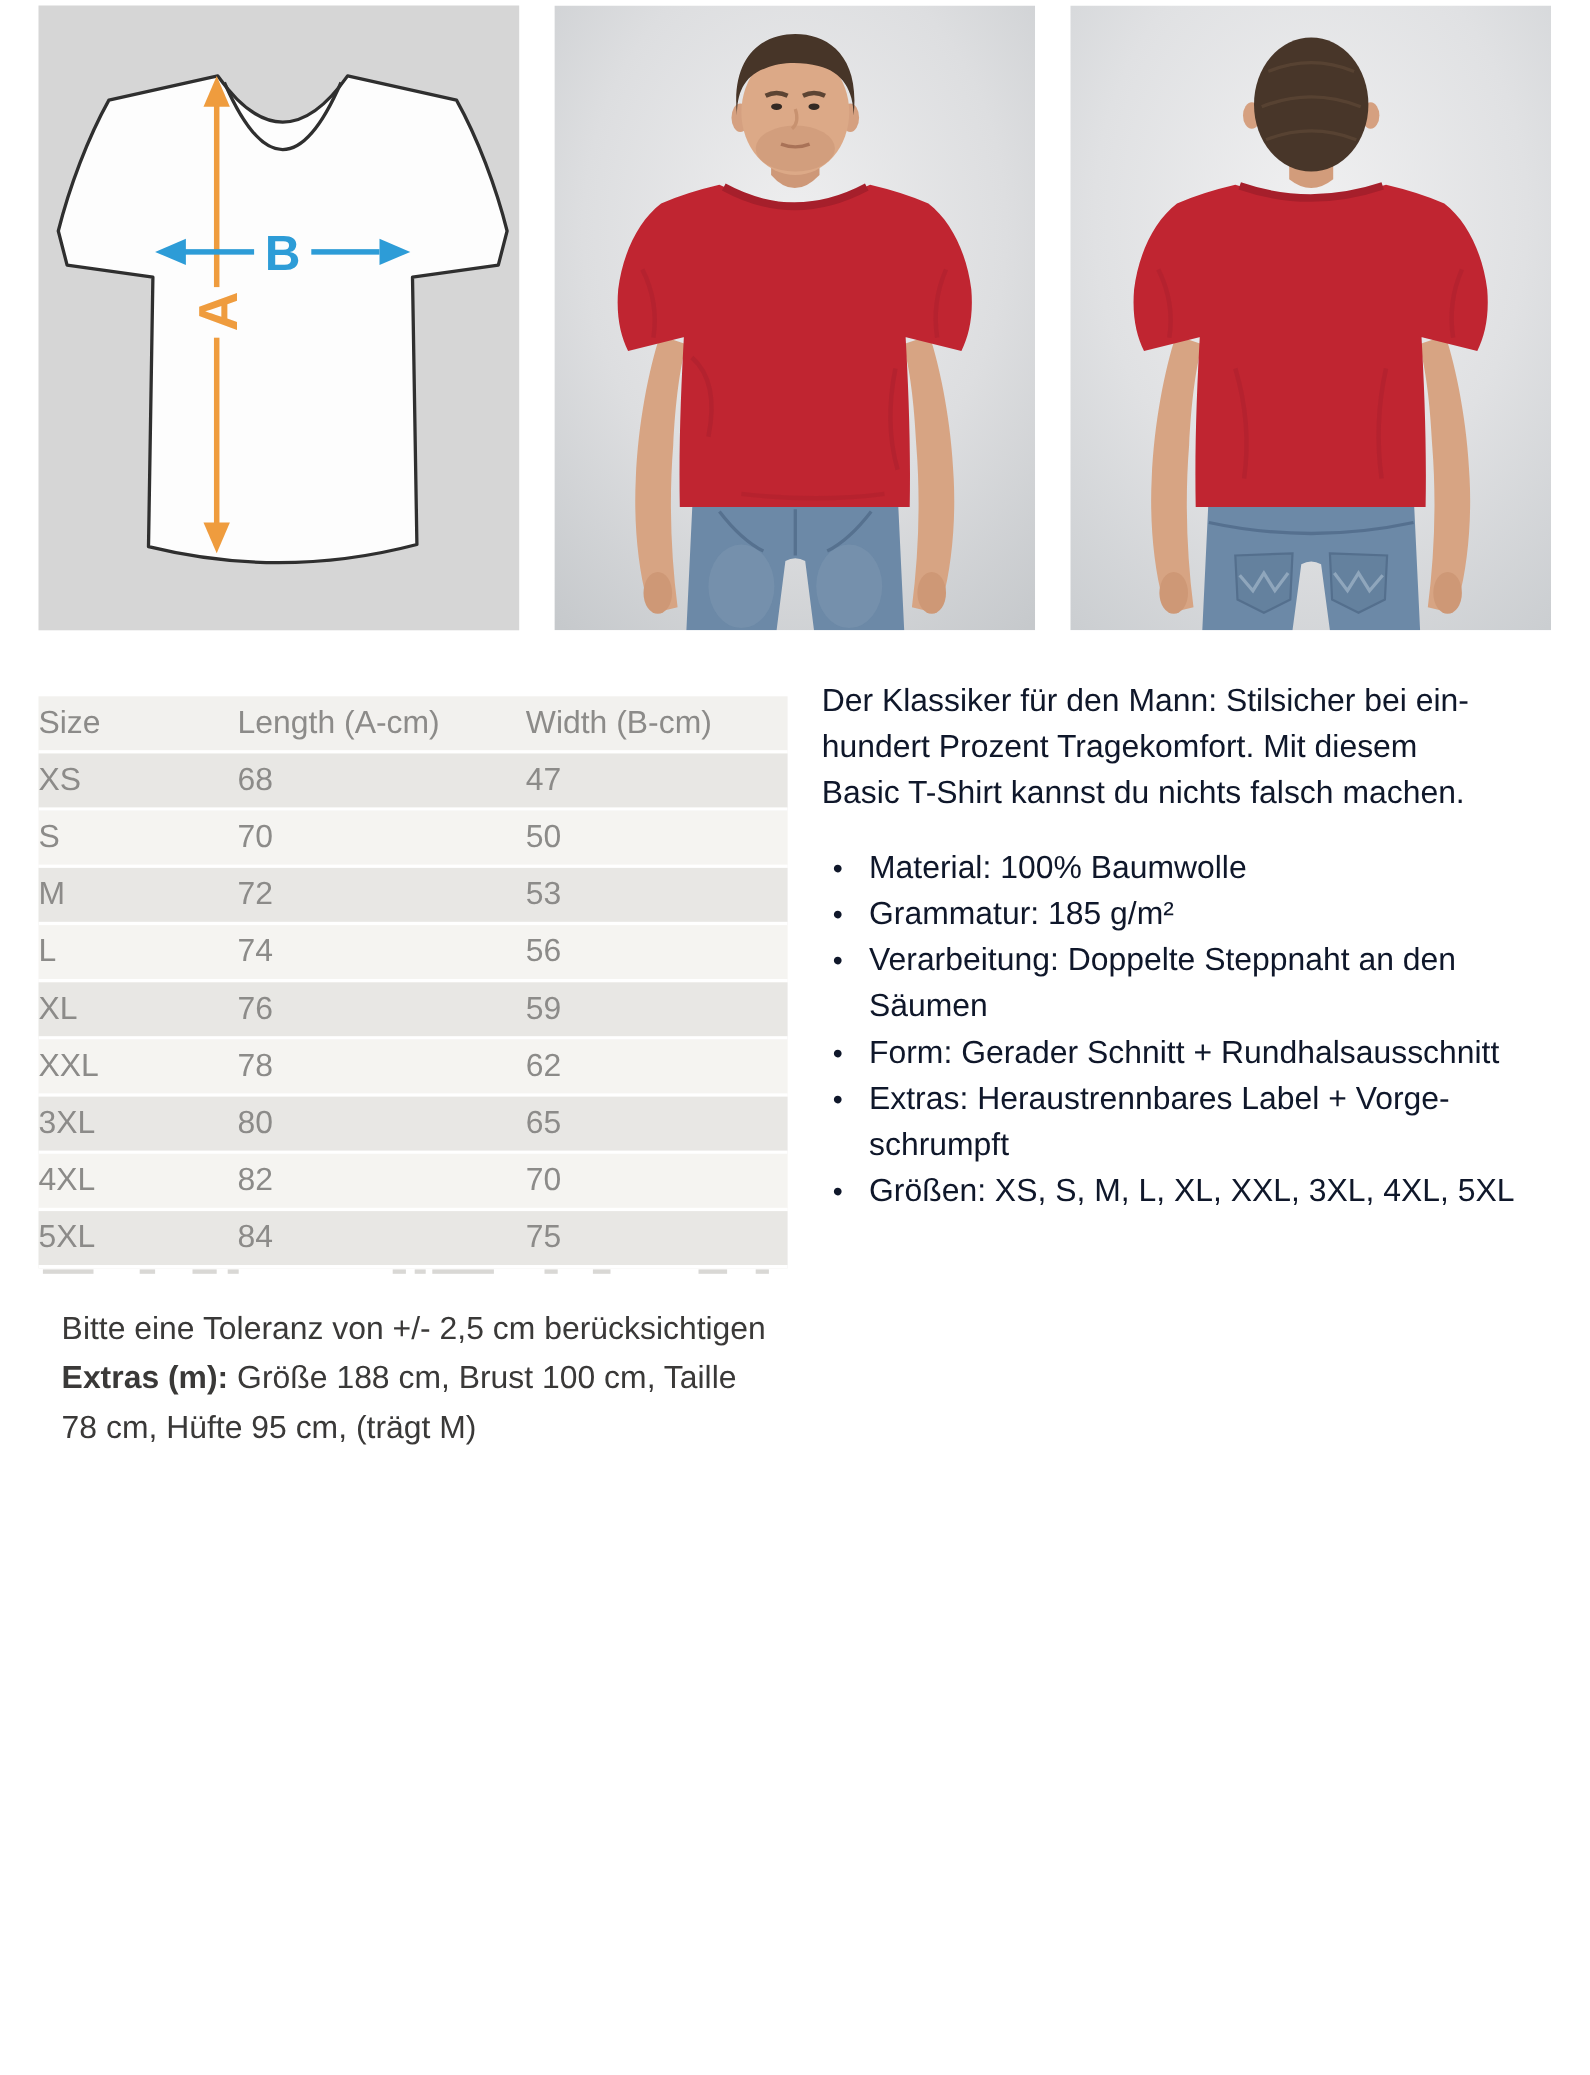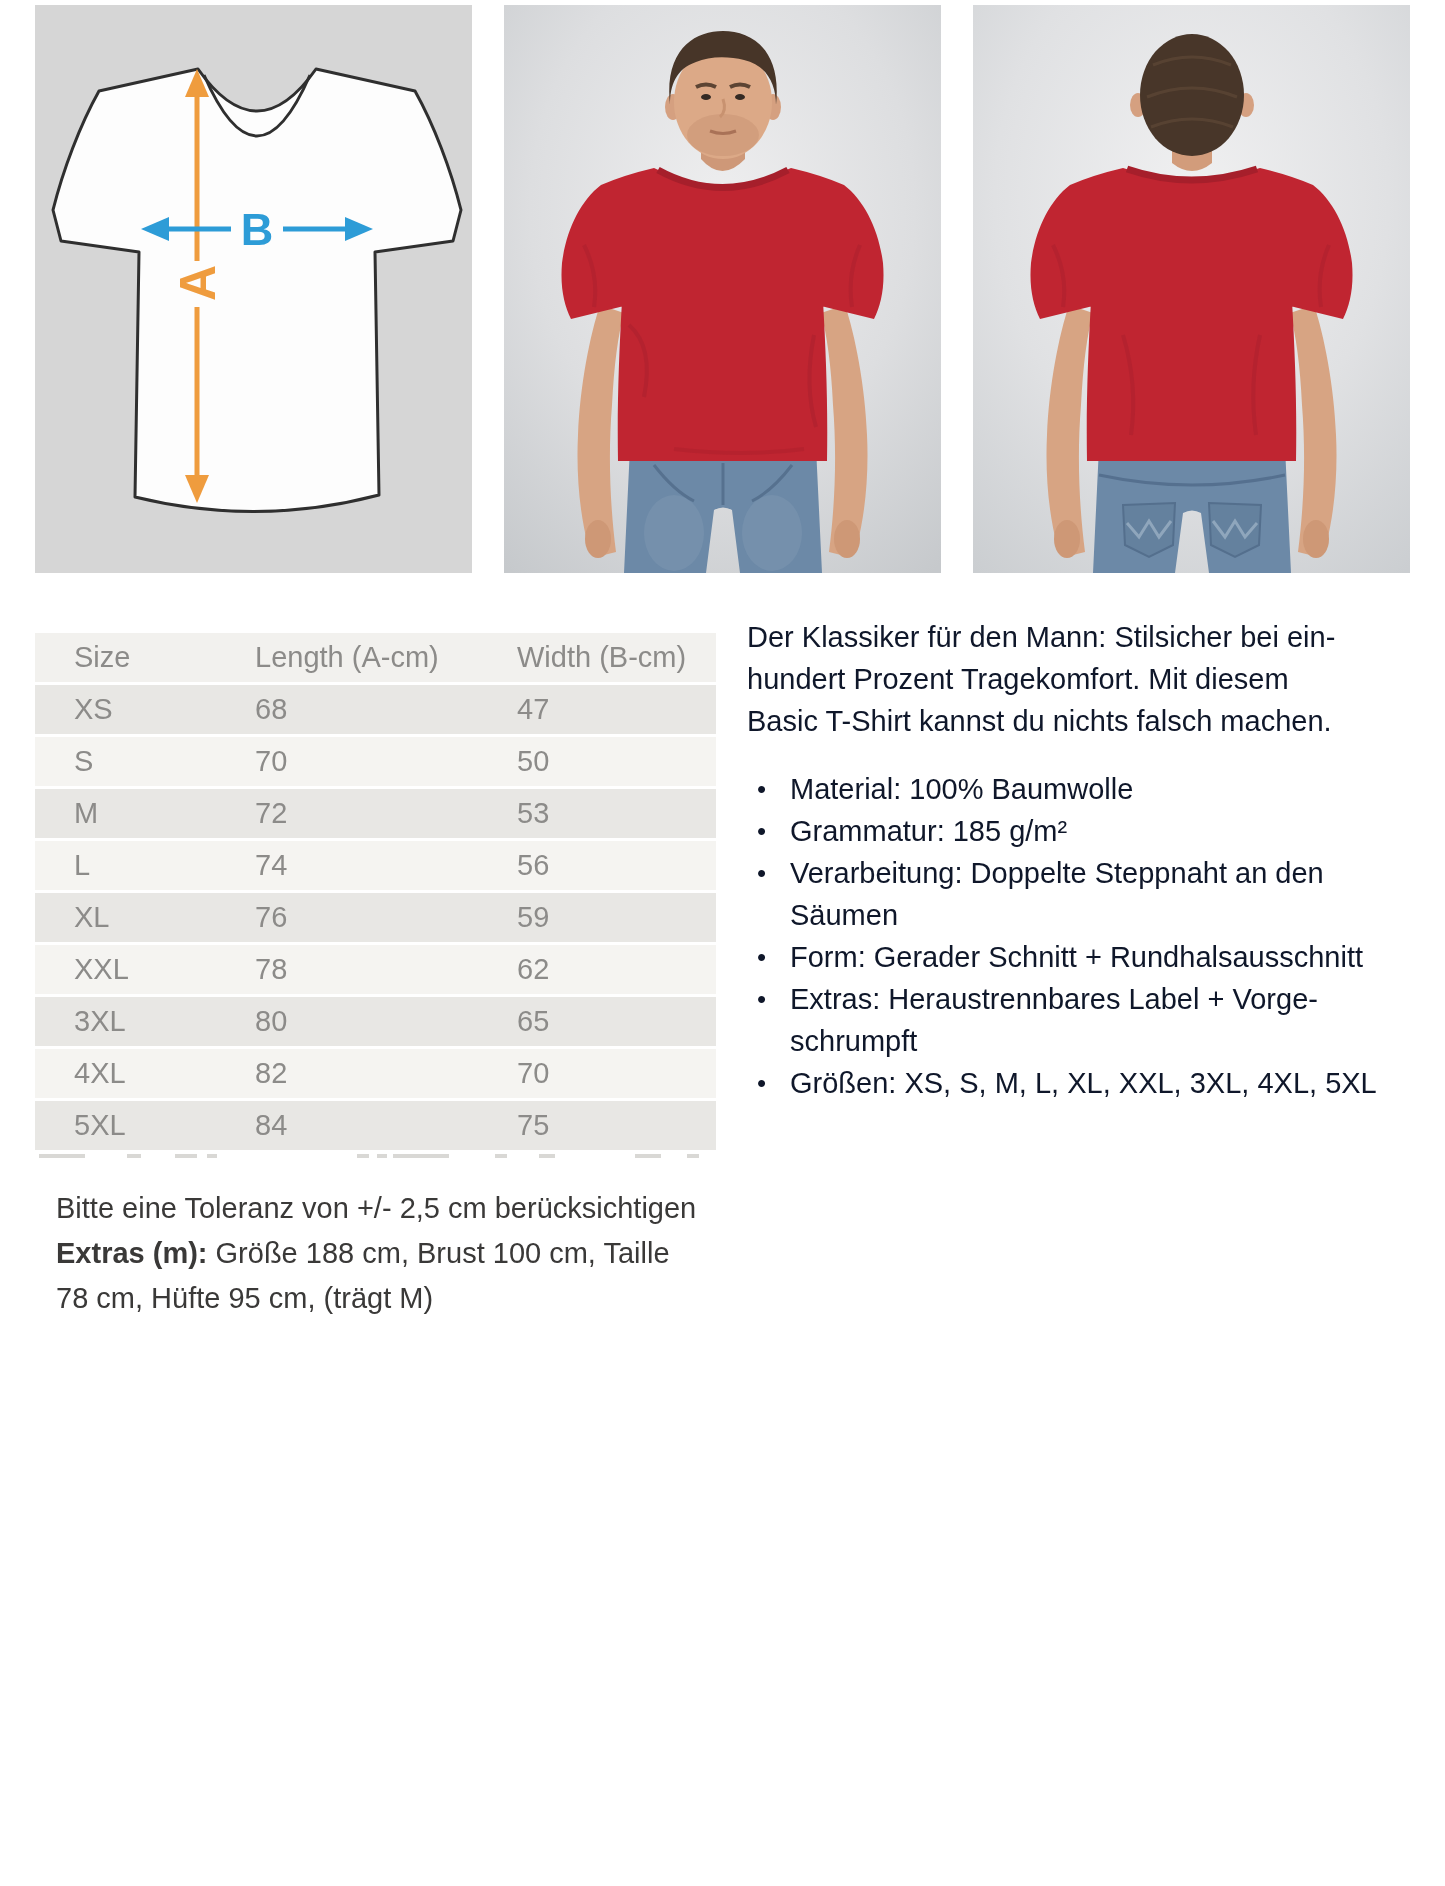--- a/index.html
+++ b/index.html
@@ -14,21 +14,21 @@
   svg text{font-family:"Liberation Sans",sans-serif;}
   
   .size-table{position:absolute;left:35px;top:633px;width:681px;
               font-size:29px;color:#8C8B89;}
   .t-head,.t-row{display:grid;grid-template-columns:181px 262px 238px;
                  height:52px;align-items:center;box-sizing:border-box;
                  border-bottom:3px solid #ffffff;}
   .t-head{background:#F2F1EE;}
   .t-row:nth-child(odd){background:#E8E7E4;}
   .t-row:nth-child(even){background:#F5F4F1;}
-  .t-cell{padding-left:39px;white-space:nowrap;}
+  .t-cell{white-space:nowrap;}
   .t-clip{position:relative;height:14px;margin-top:1px;}
   .t-clip i{position:absolute;top:0;height:4px;background:#D9D8D5;display:block;}
   
   .desc{position:absolute;left:747px;top:616px;width:672px;
         font-size:29px;line-height:42px;color:#0f172a;}
   .desc .line{white-space:nowrap;}
   .desc ul{list-style:none;margin:26px 0 0 0;padding:0;}
   .desc li{display:flex;}
   .desc .dot{width:43px;padding-left:10px;box-sizing:border-box;
              font-size:26px;line-height:42px;flex:none;}

